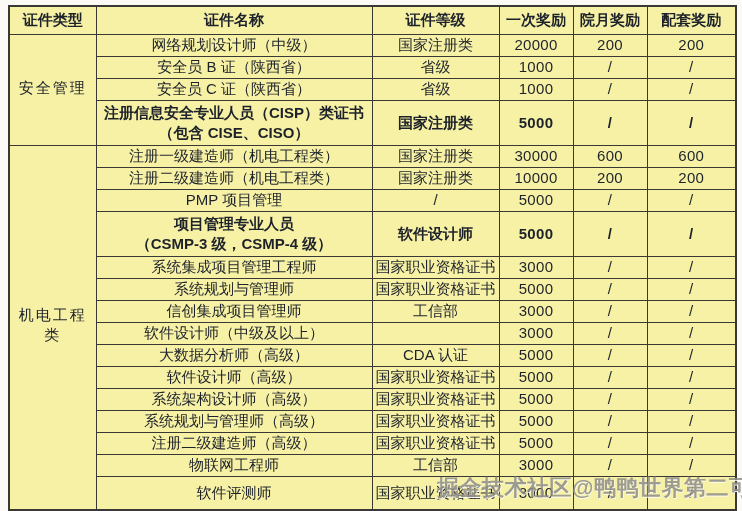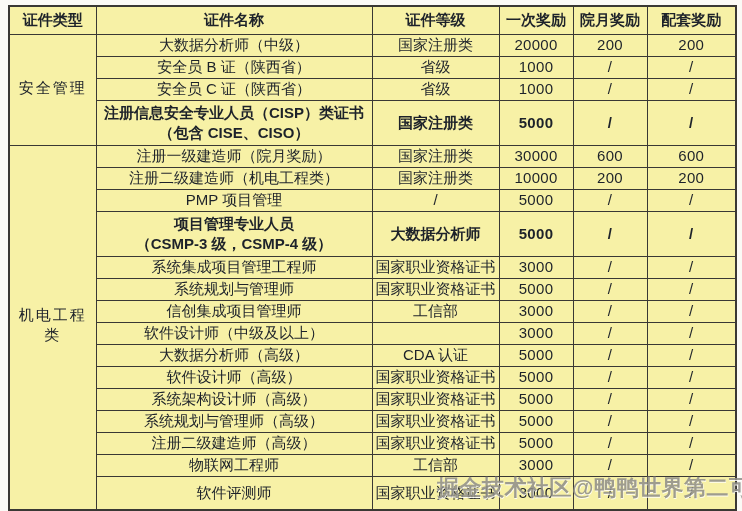--- a/index.html
+++ b/index.html
@@ -89,21 +89,21 @@
           <th>证件名称</th>
           <th>证件等级</th>
           <th>一次奖励</th>
           <th>院月奖励</th>
           <th>配套奖励</th>
         </tr>
       </thead>
     <tbody>
         <tr class="row-normal">
           <td rowspan="4" class="section-cell">安全管理</td>
-          <td>大数据分析师（中级）</td>
+          <td>网络规划设计师（中级）</td>
           <td>国家注册类</td>
           <td class="num-cell">20000</td>
           <td class="num-cell">200</td>
           <td class="num-cell">200</td>
         </tr>
         <tr class="row-normal">
           <td>安全员 B 证（陕西省）</td>
           <td>省级</td>
           <td class="num-cell">1000</td>
           <td class="num-cell">/</td>
@@ -119,21 +119,21 @@
         <tr class="row-tall">
           <td>注册信息安全专业人员（CISP）类证书
 （包含 CISE、CISO）</td>
           <td>国家注册类</td>
           <td class="num-cell">5000</td>
           <td class="num-cell">/</td>
           <td class="num-cell">/</td>
         </tr>
         <tr class="row-normal">
           <td rowspan="15" class="section-cell">机电工程类</td>
-          <td>注册一级建造师（院月奖励）</td>
+          <td>注册一级建造师（机电工程类）</td>
           <td>国家注册类</td>
           <td class="num-cell">30000</td>
           <td class="num-cell">600</td>
           <td class="num-cell">600</td>
         </tr>
         <tr class="row-normal">
           <td>注册二级建造师（机电工程类）</td>
           <td>国家注册类</td>
           <td class="num-cell">10000</td>
           <td class="num-cell">200</td>
@@ -142,21 +142,21 @@
         <tr class="row-normal">
           <td>PMP 项目管理</td>
           <td>/</td>
           <td class="num-cell">5000</td>
           <td class="num-cell">/</td>
           <td class="num-cell">/</td>
         </tr>
         <tr class="row-tall">
           <td>项目管理专业人员
 （CSMP-3 级，CSMP-4 级）</td>
-          <td>大数据分析师</td>
+          <td>软件设计师</td>
           <td class="num-cell">5000</td>
           <td class="num-cell">/</td>
           <td class="num-cell">/</td>
         </tr>
         <tr class="row-normal">
           <td>系统集成项目管理工程师</td>
           <td>国家职业资格证书</td>
           <td class="num-cell">3000</td>
           <td class="num-cell">/</td>
           <td class="num-cell">/</td>

